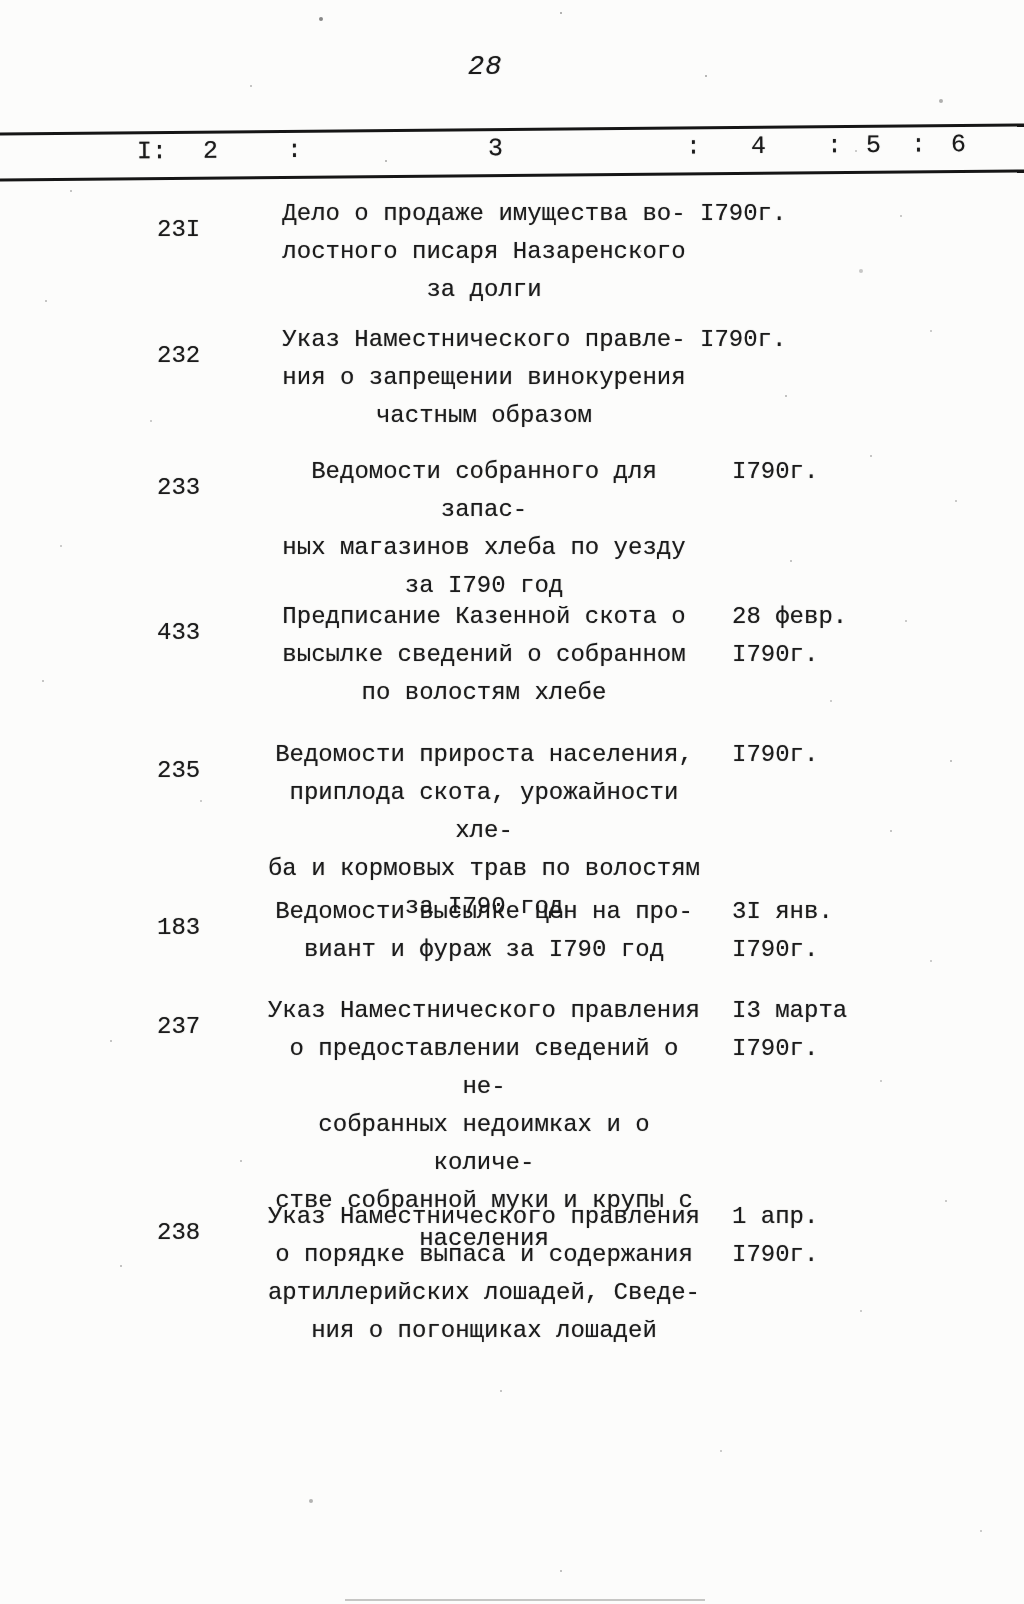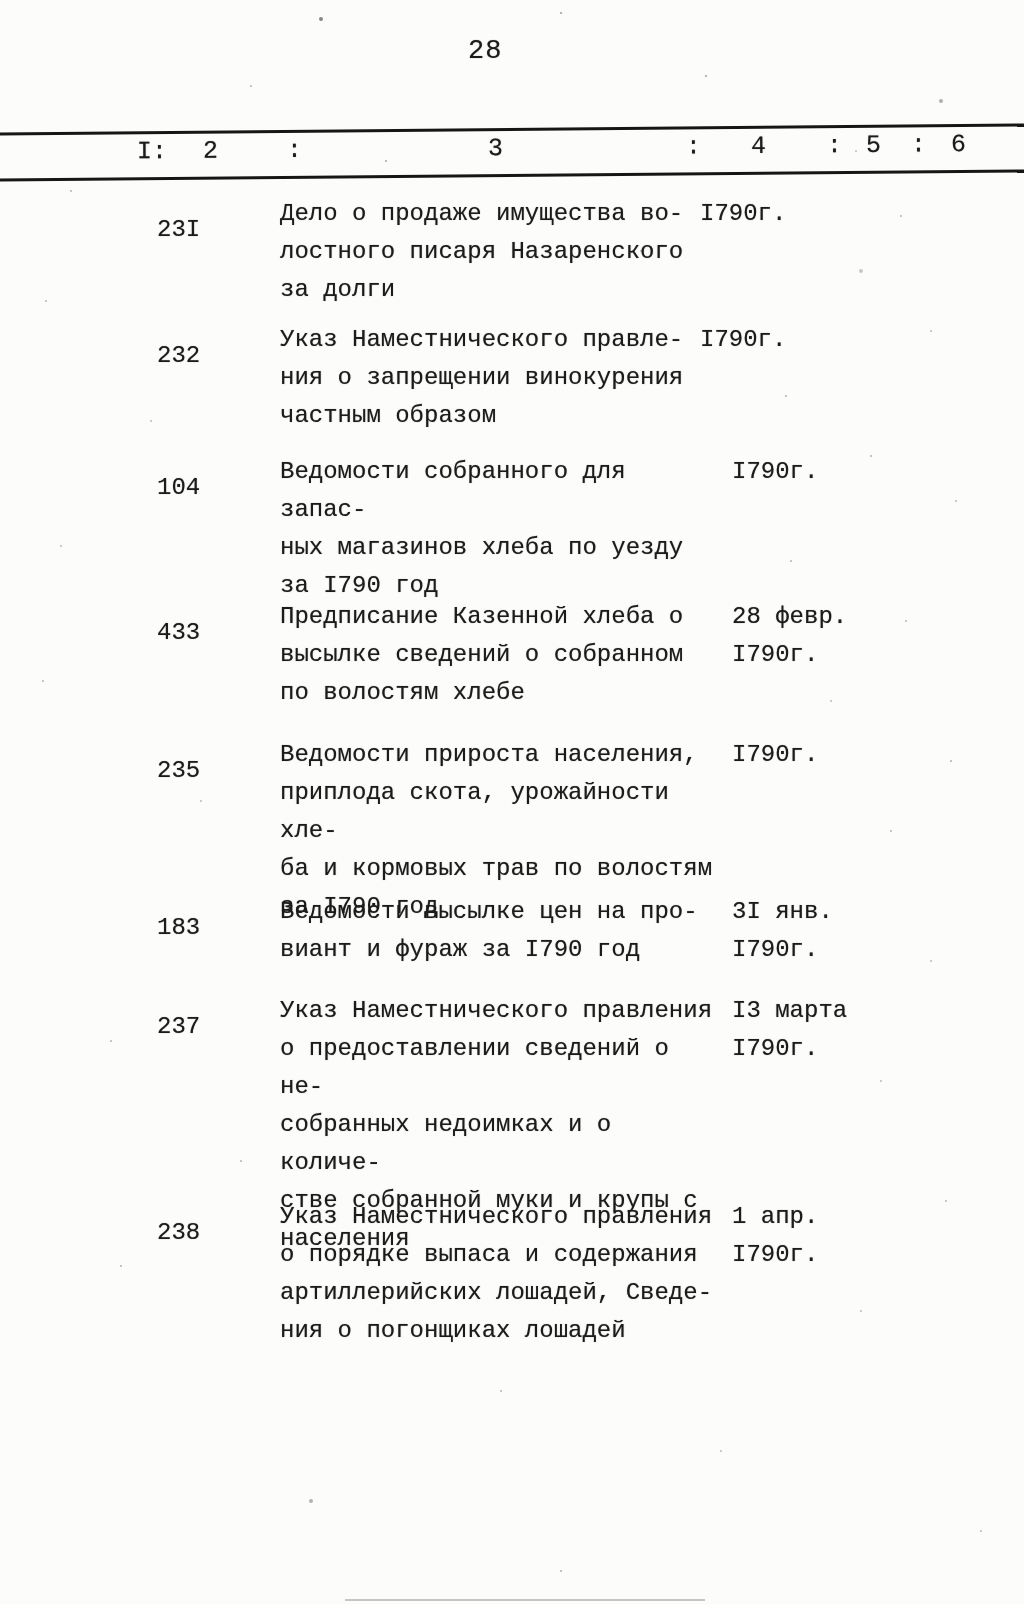--- a/index.html
+++ b/index.html
@@ -17,24 +17,25 @@
   }
   .scan-page {
     position: absolute;
     inset: 0;
   }
   .ink {
     text-shadow: 0 0 1px rgba(25,25,25,0.5);
   }
   .page-number {
     position: absolute;
-    top: 36px;
+    top: 52px;
     left: 468px;
     font-size: 27px;
     letter-spacing: 1px;
+    font-style: italic;
   }
   
   .header-band {
     position: absolute;
     top: 0;
     left: 0;
     width: 1024px;
     height: 220px;
   }
   .rule {
@@ -79,24 +80,25 @@
     line-height: 38px;
   }
   .entry .num {
     position: absolute;
     left: 137px;
     top: 16px;
     margin-left: 20px;
   }
   .entry .desc {
     position: absolute;
-    left: 280px;
+    left: 264px;
     top: 0;
     width: 440px;
     white-space: pre-line;
+    text-align: center;
   }
   .entry .date {
     position: absolute;
     top: 0;
     white-space: pre-line;
   }
   .date-near { left: 700px; }
   .date-far  { left: 732px; }
   .e231 { top: 195px; }
   .e232 { top: 321px; }
@@ -196,30 +198,30 @@
 
   <div class="entry e232 ink">
     <span class="num">232</span>
     <span class="desc">Указ Наместнического правле-
 ния о запрещении винокурения
 частным образом</span>
     <span class="date date-near">I790г.</span>
   </div>
 
   <div class="entry e233 ink">
-    <span class="num">104</span>
+    <span class="num">233</span>
     <span class="desc">Ведомости собранного для запас-
 ных магазинов хлеба по уезду
 за I790 год</span>
     <span class="date date-far">I790г.</span>
   </div>
 
   <div class="entry e234 ink">
     <span class="num">433</span>
-    <span class="desc">Предписание Казенной хлеба о
+    <span class="desc">Предписание Казенной скота о
 высылке сведений о собранном
 по волостям хлебе</span>
     <span class="date date-far">28 февр.
 I790г.</span>
   </div>
 
   <div class="entry e235 ink">
     <span class="num">235</span>
     <span class="desc">Ведомости прироста населения,
 приплода скота, урожайности хле-

